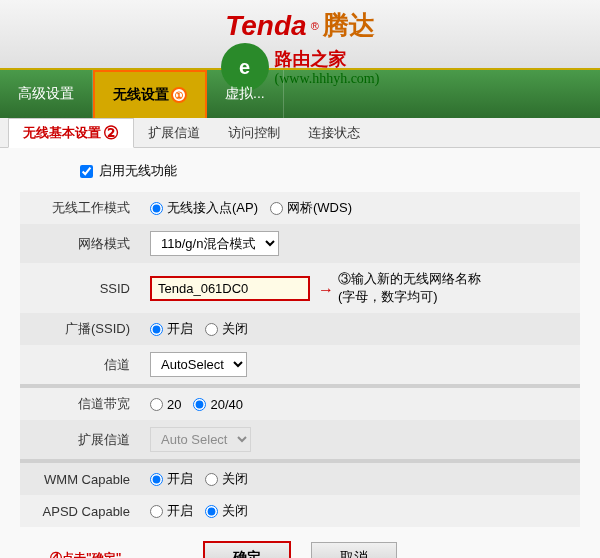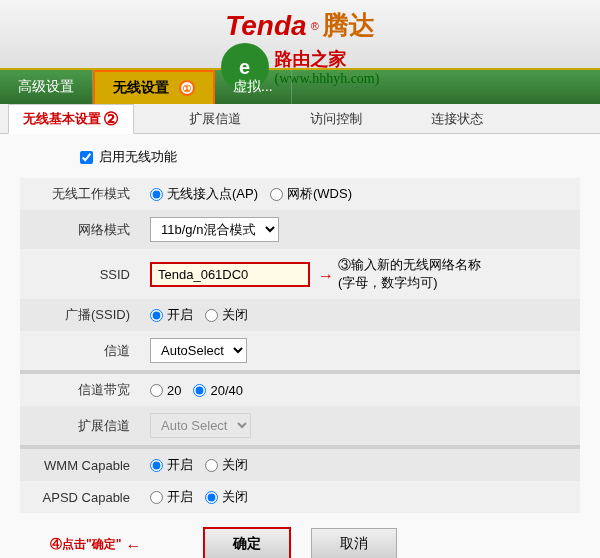--- a/index.html
+++ b/index.html
@@ -65,50 +65,48 @@
     .site-url {
       color: #006600;
       font-size: 14px;
       font-family: Liberation Serif, serif;
     }
 
     
     .top-nav {
       background: linear-gradient(to bottom, #4a9a4a, #2e6e2e);
       display: flex;
-      height: 34px;
+      height: 48px;
       align-items: stretch;
     }
     .top-nav-item {
       color: white;
       padding: 0 18px;
       display: flex;
       align-items: center;
       font-size: 14px;
       cursor: pointer;
       border-right: 1px solid rgba(255,255,255,0.2);
     }
     .top-nav-item.active {
       background: #d4a800;
       color: #000;
       border: 2px solid #ff6600;
       border-bottom: none;
       font-weight: bold;
-      gap: 8px;
     }
 
     
     .sub-nav {
       background: #f0f0f0;
       border-bottom: 1px solid #ccc;
       display: flex;
       height: 30px;
       align-items: stretch;
       padding-left: 8px;
-      gap: 41px;
     }
     .sub-nav-item {
       padding: 0 14px;
       display: flex;
       align-items: center;
       font-size: 13px;
       cursor: pointer;
       color: #333;
     }
     .sub-nav-item.active {

